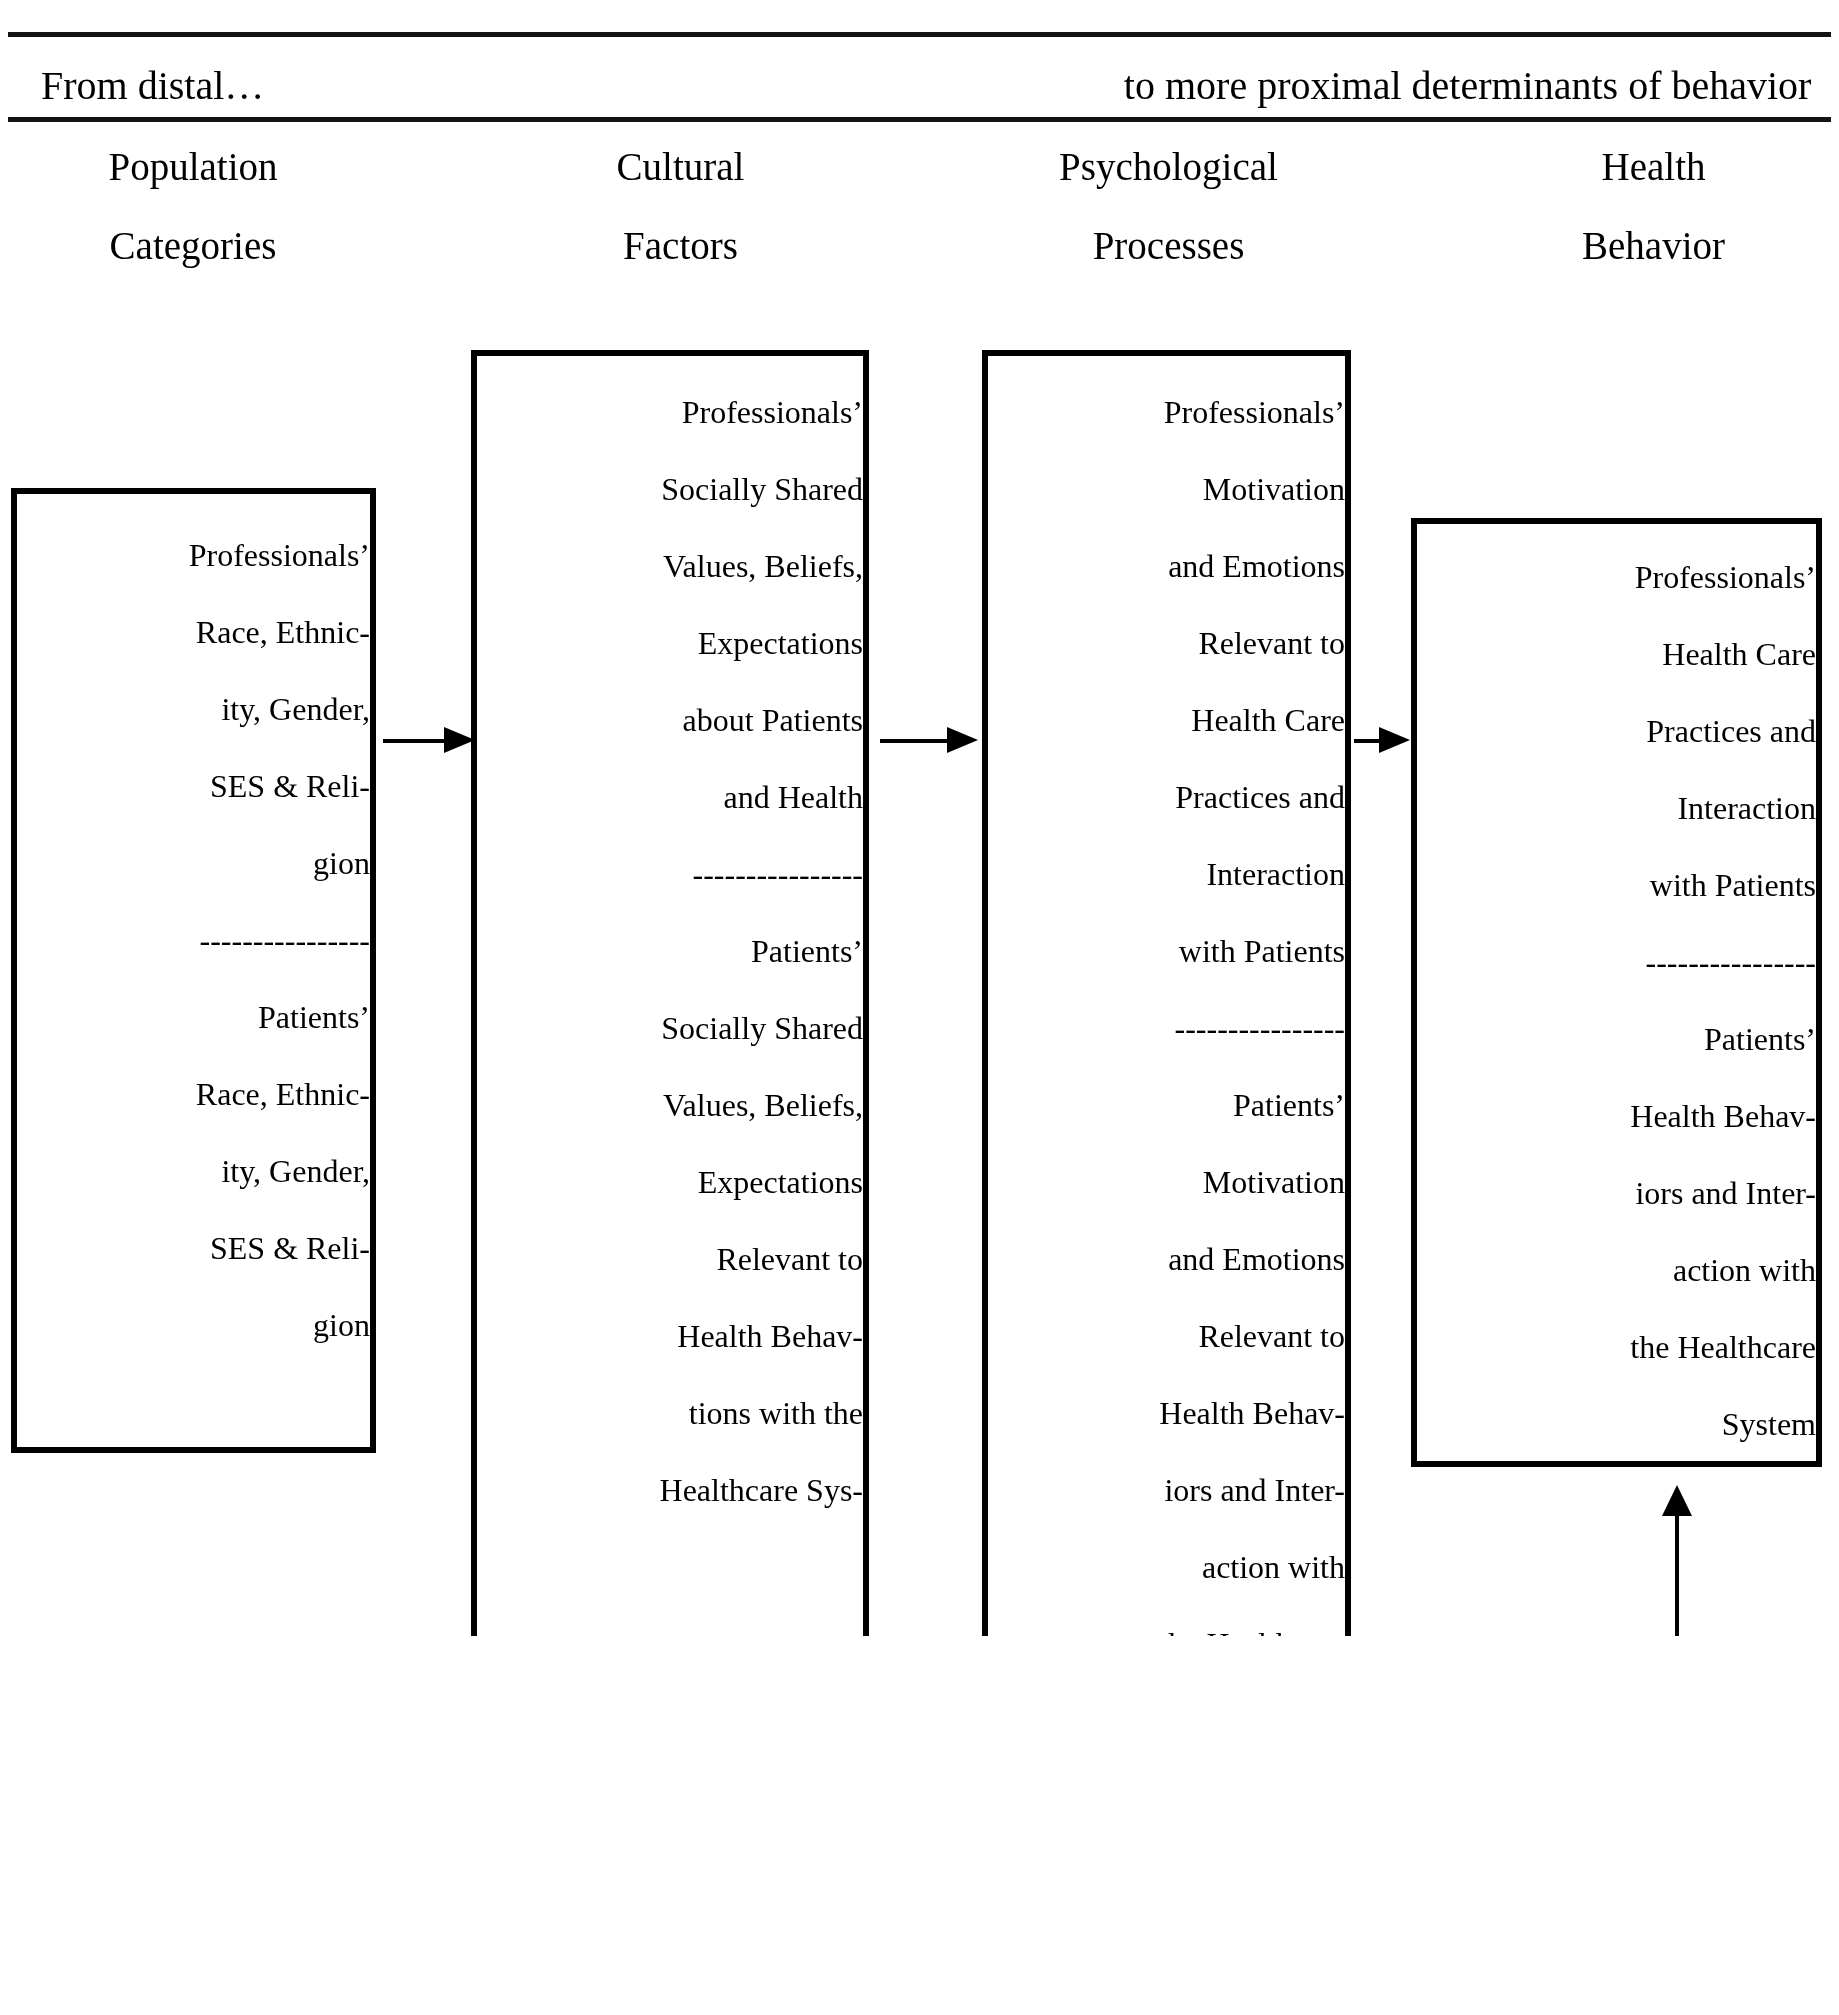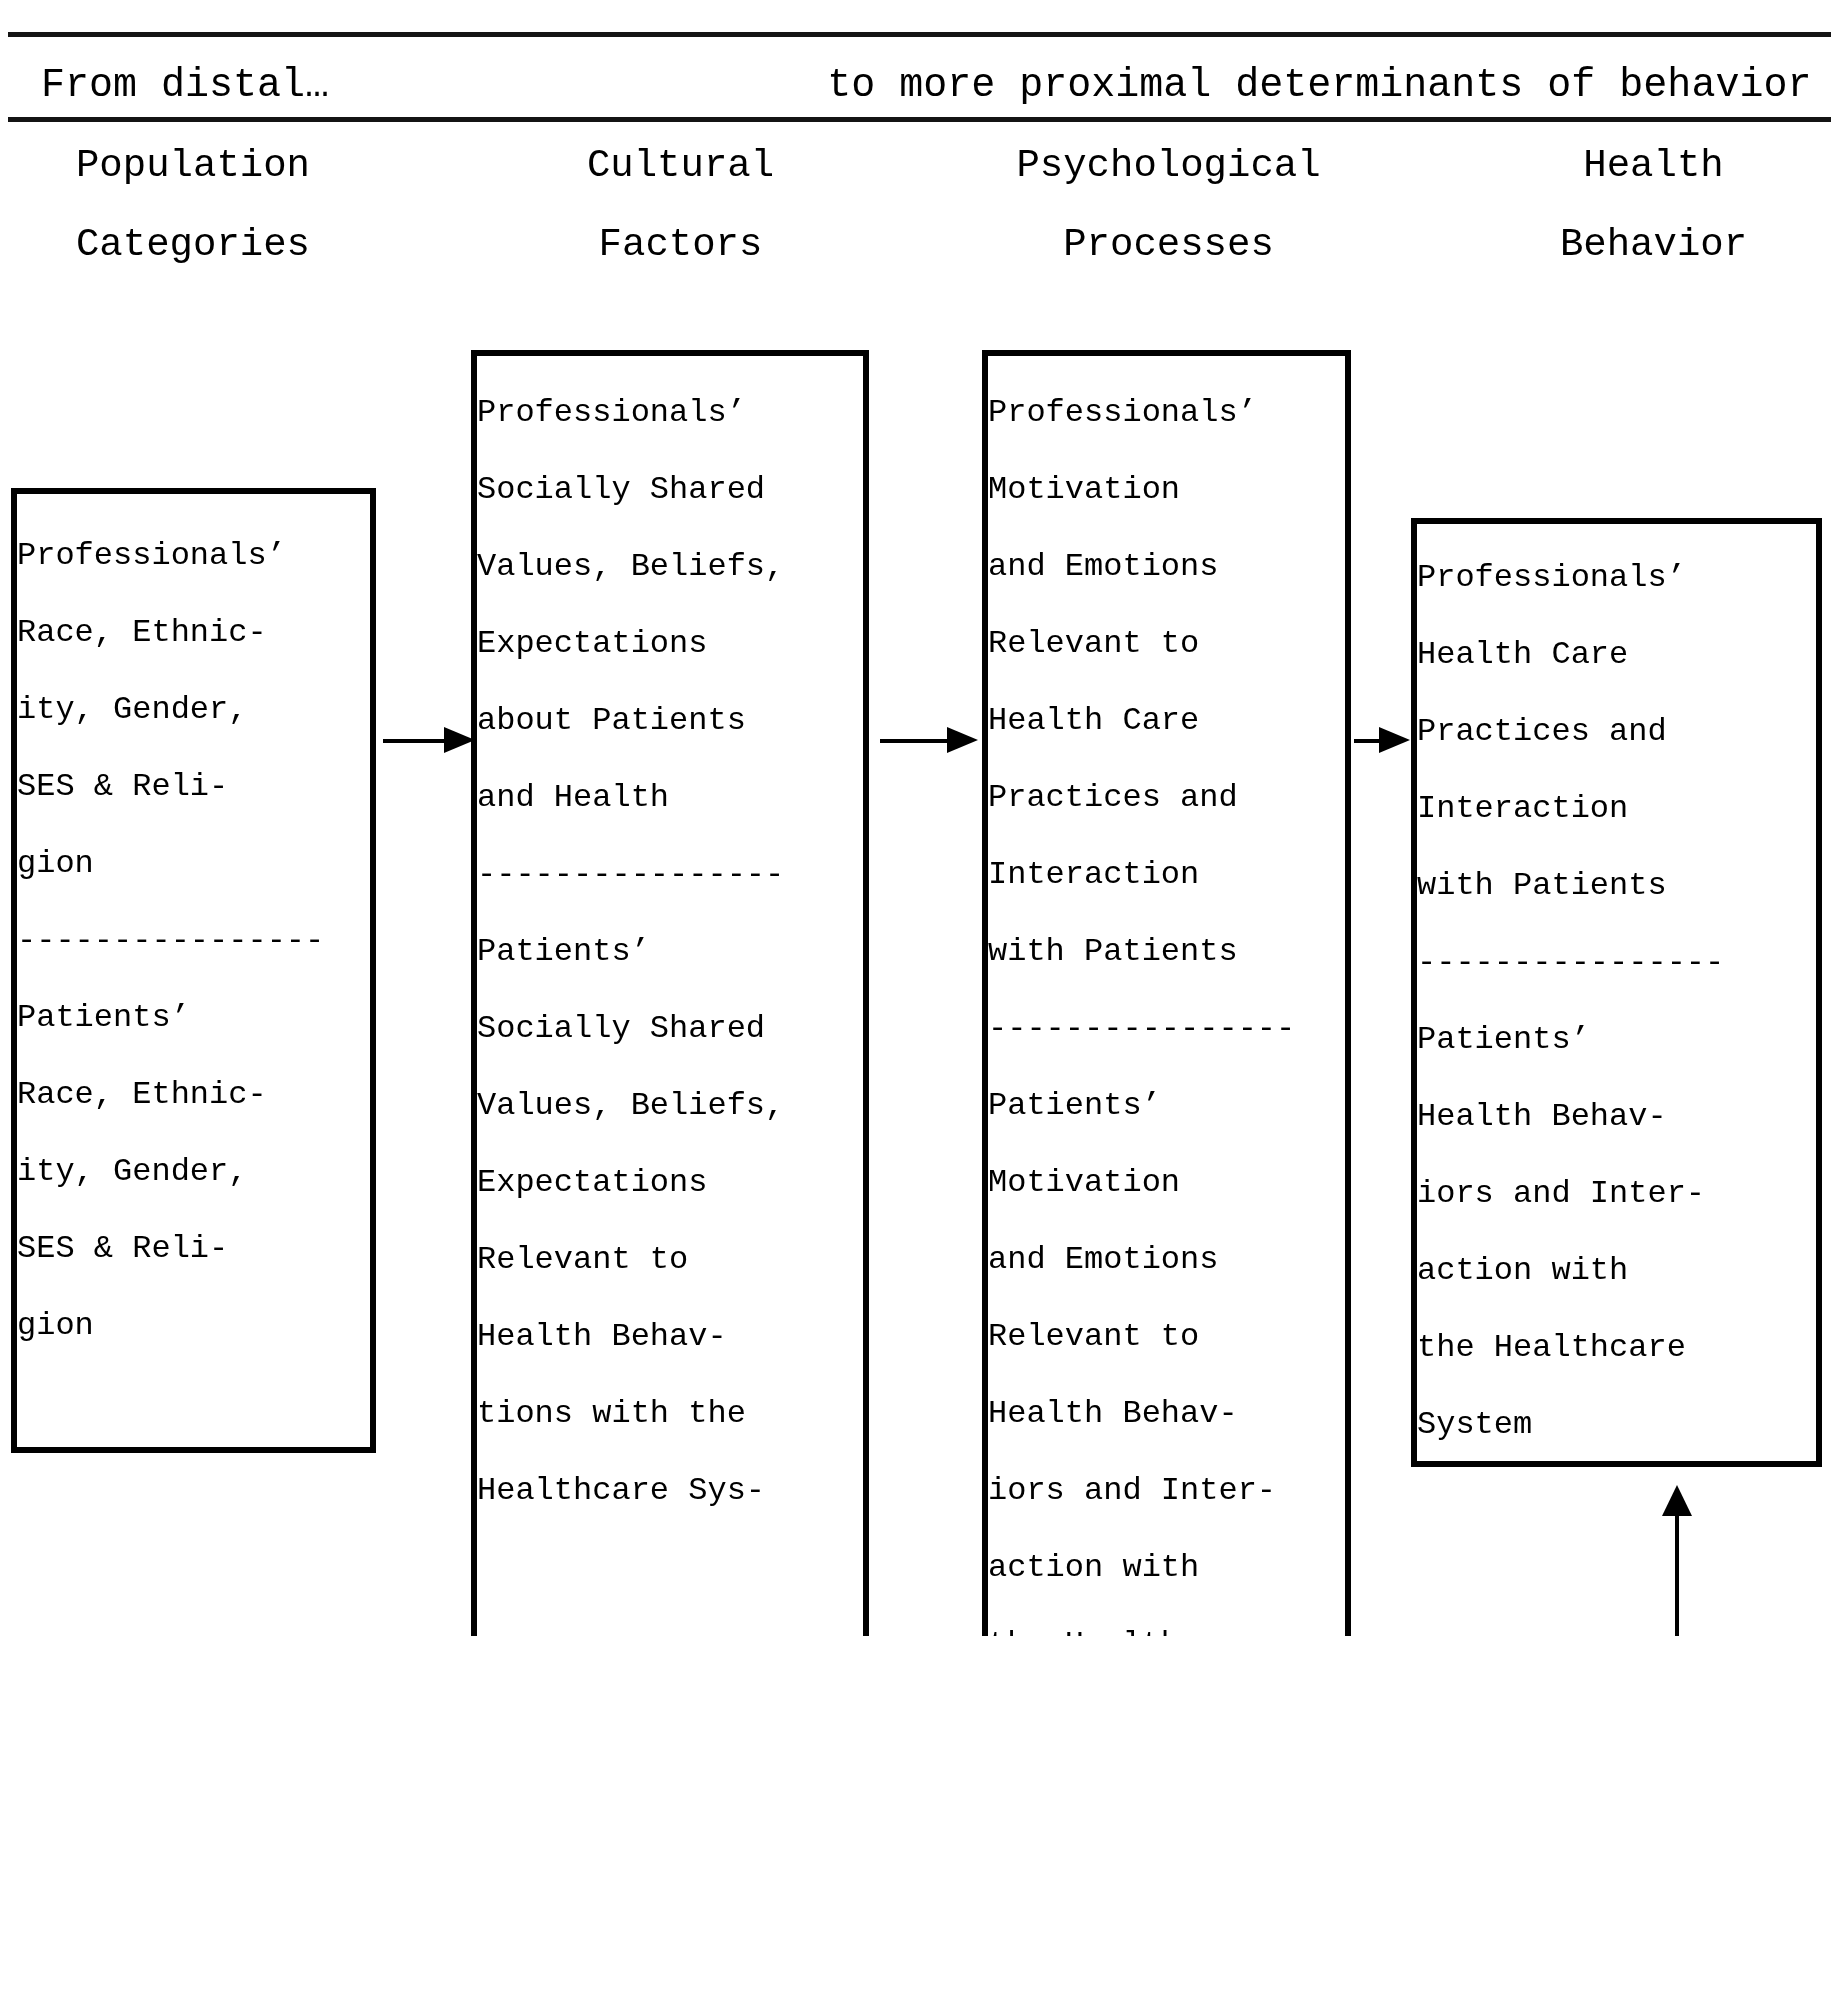--- a/index.html
+++ b/index.html
@@ -1,21 +1,21 @@
 <!DOCTYPE html>
 <html style="font-size:8.8px"><head>
 <meta charset="utf-8">
 <style>
   html, body { margin: 0; padding: 0; background: #ffffff; }
   .diagram {
     position: relative;
     width: 1839px;
     height: 1636px;
     background: #ffffff;
-    font-family: Liberation Mono, monospace;
+    font-family: Liberation Serif, serif;
     color: #000000;
     overflow: hidden;
   }
   .rule {
     position: absolute;
     left: 8.3px;
     width: 1823px;
     height: 5px;
     background: #141414;
   }
@@ -41,21 +41,21 @@
     position: absolute;
     box-sizing: border-box;
     border: 6px solid #000000;
     background: #ffffff;
     text-align: center;
   }
   .box-line {
     font-size: 32px;
     line-height: 77px;
     white-space: nowrap;
-    text-align: left;
+    text-align: right;
   }
   .shaft-h {
     position: absolute;
     height: 3.9px;
     background: #000000;
   }
   .head-right {
     position: absolute;
     width: 0; height: 0;
     border-top: 13.2px solid transparent;

